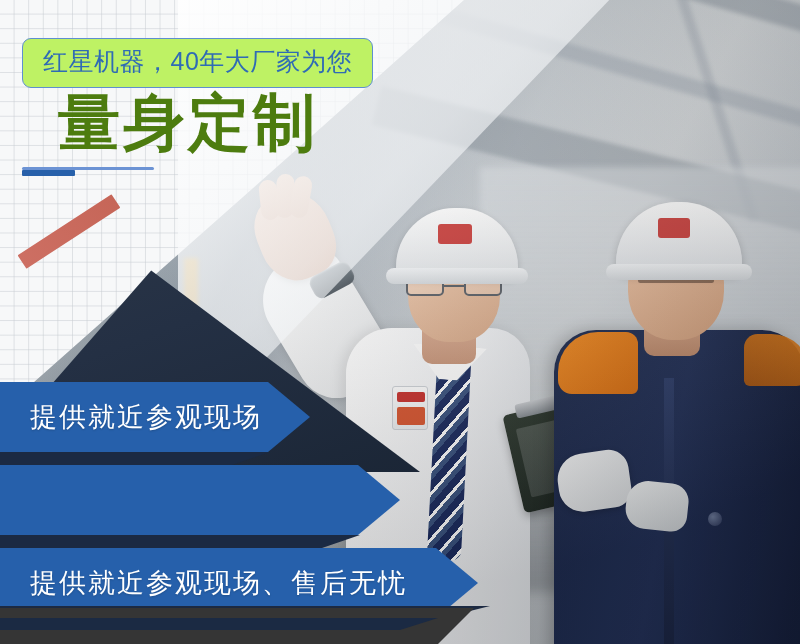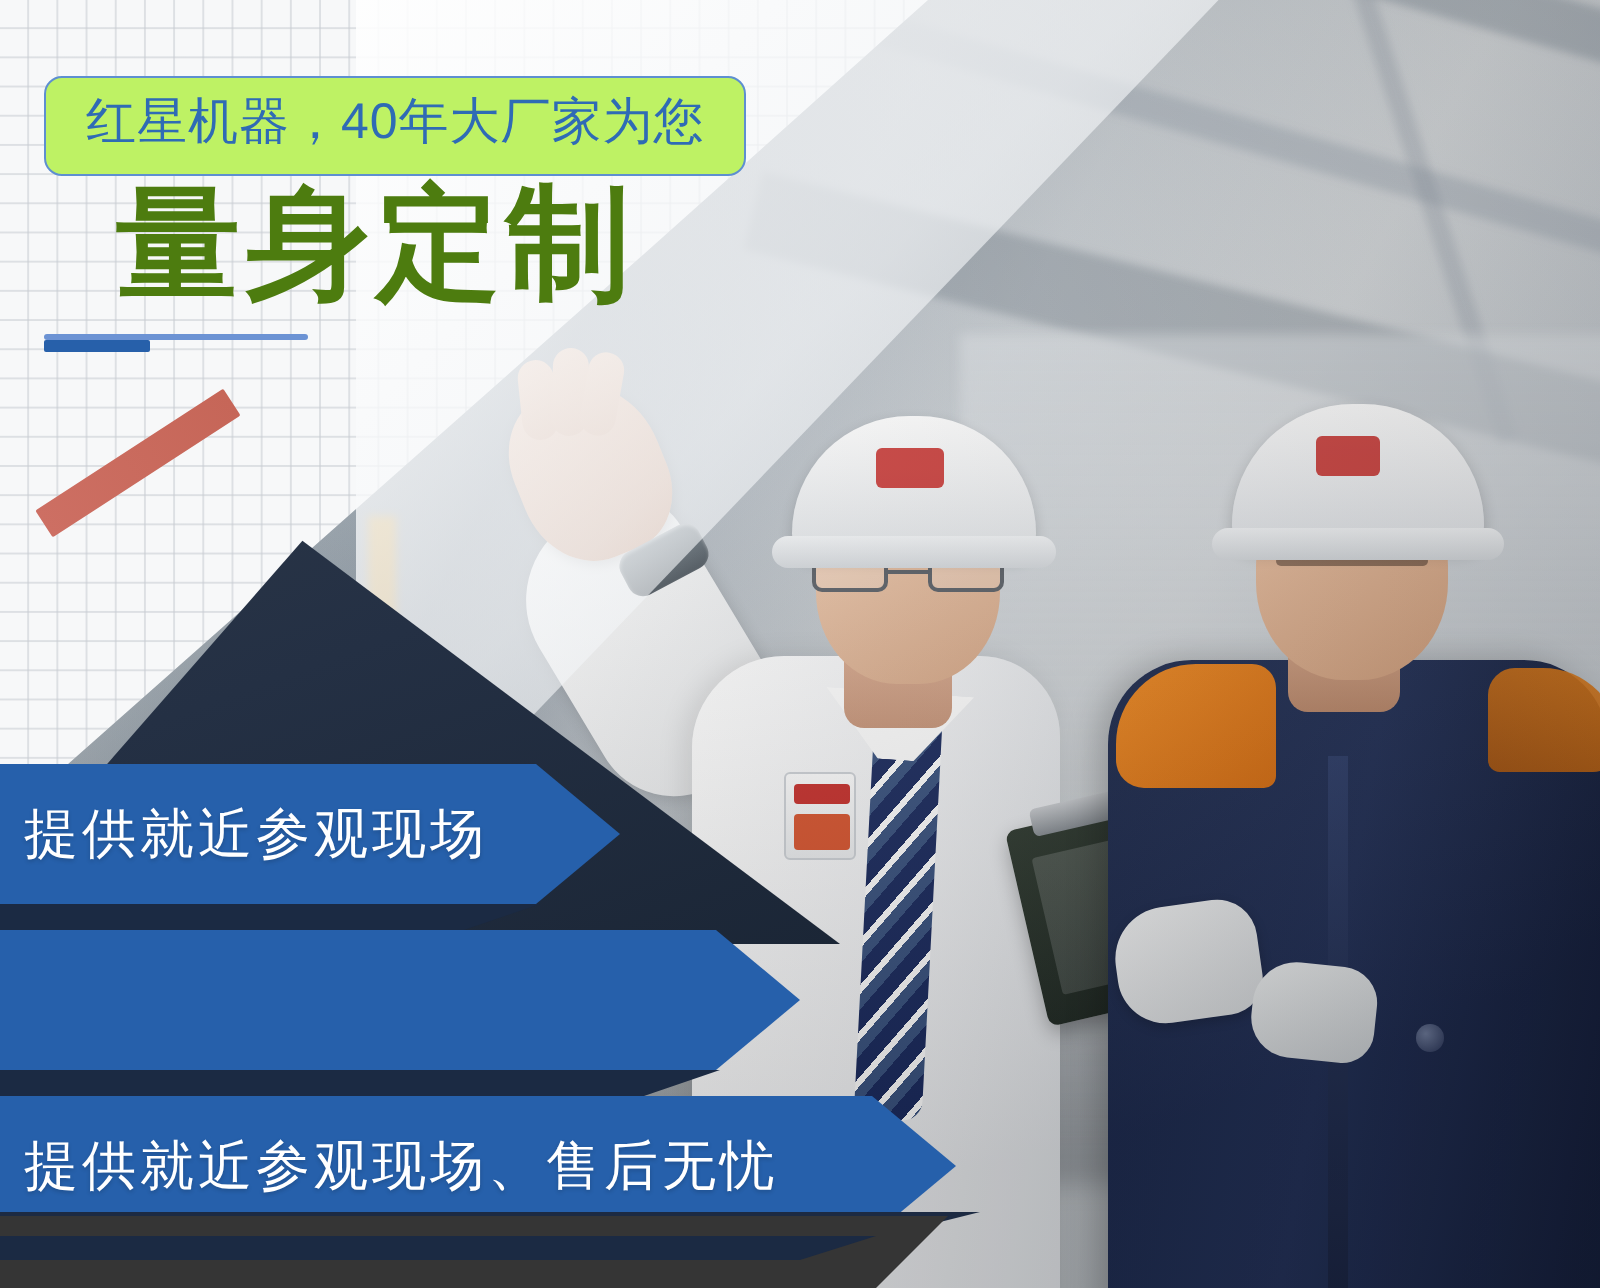--- a/index.html
+++ b/index.html
@@ -174,21 +174,21 @@
     font-size:62px;font-weight:bold;line-height:1.08;
     color:#4d7c0f;letter-spacing:3px;white-space:nowrap;margin-left:40px;
   }
   .rule-thin{position:absolute;left:22px;top:167px;width:132px;height:3px;background:#6c93d4;border-radius:2px;}
   .rule-thick{position:absolute;left:22px;top:170px;width:53px;height:6px;background:#2760aa;border-radius:1px;}
 
   
   .bar{position:absolute;left:0;height:70px;display:flex;align-items:center;}
   .bar .fill{position:absolute;inset:0;background:#2660ab;}
   .bar .txt{position:relative;z-index:3;color:#fff;font-size:27px;letter-spacing:2px;
-    padding-left:12px;white-space:nowrap;text-shadow:0 1px 2px rgba(0,0,0,.18);}
+    padding-left:30px;white-space:nowrap;text-shadow:0 1px 2px rgba(0,0,0,.18);}
   .shadow-tri{position:absolute;height:13px;background:#1b2a43;z-index:1;}
 
   #bar1{top:382px;width:310px;clip-path:polygon(0 0,268px 0,310px 50%,268px 100%,0 100%);}
   #sh1{top:452px;left:0;width:270px;clip-path:polygon(0 0,270px 0,232px 100%,0 100%);}
   #bar2{top:465px;width:400px;clip-path:polygon(0 0,358px 0,400px 50%,358px 100%,0 100%);}
   #sh2{top:535px;left:0;width:360px;clip-path:polygon(0 0,360px 0,322px 100%,0 100%);}
   #bar3{top:548px;width:478px;clip-path:polygon(0 0,436px 0,478px 50%,436px 100%,0 100%);}
   #sh3{top:618px;left:0;width:438px;height:12px;clip-path:polygon(0 0,438px 0,400px 100%,0 100%);}
 
   

